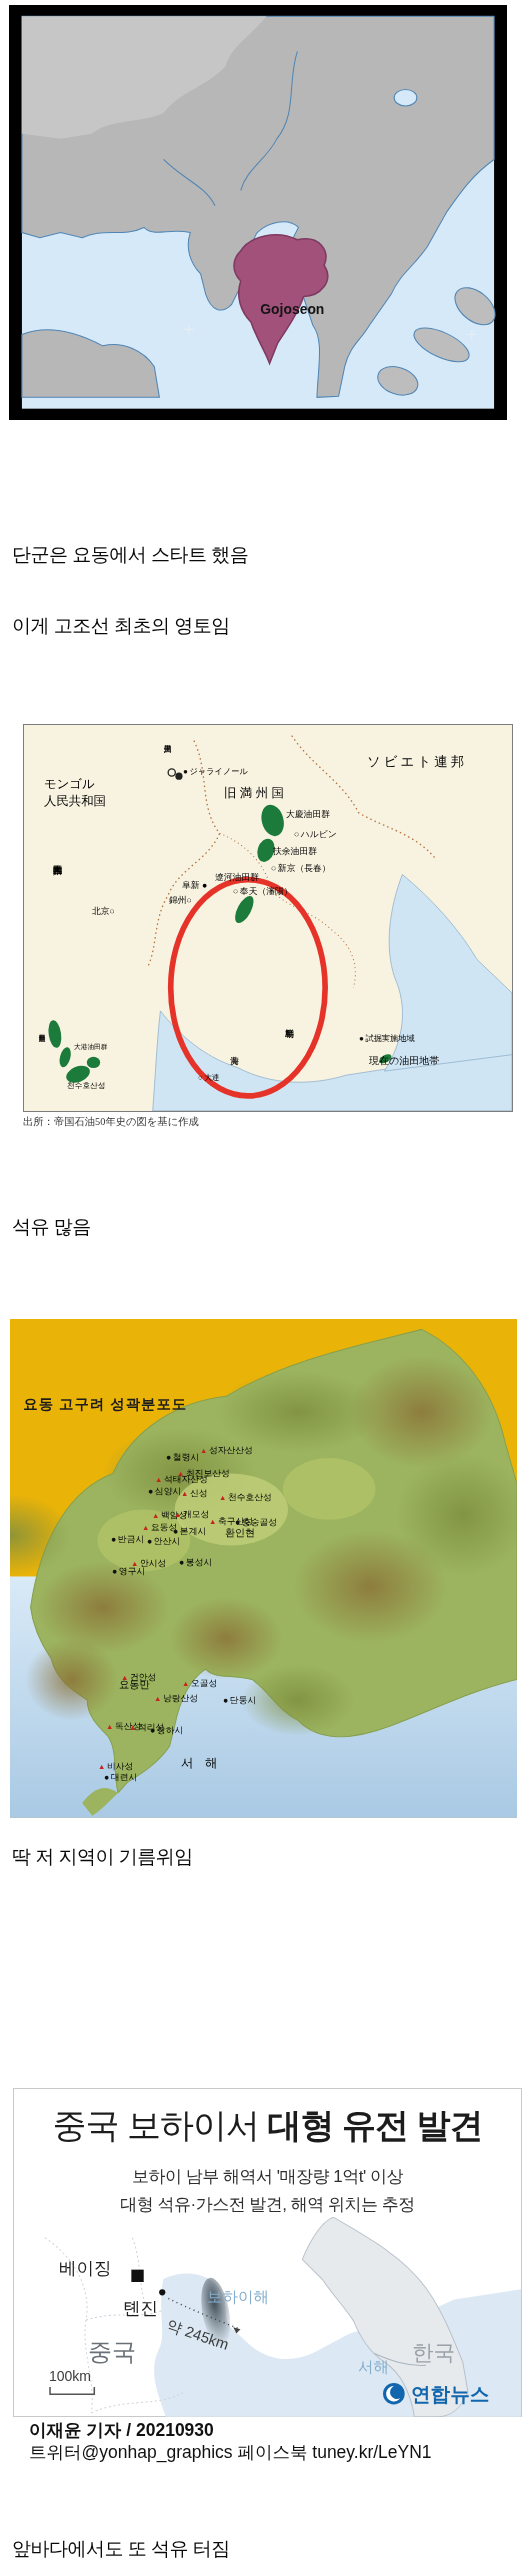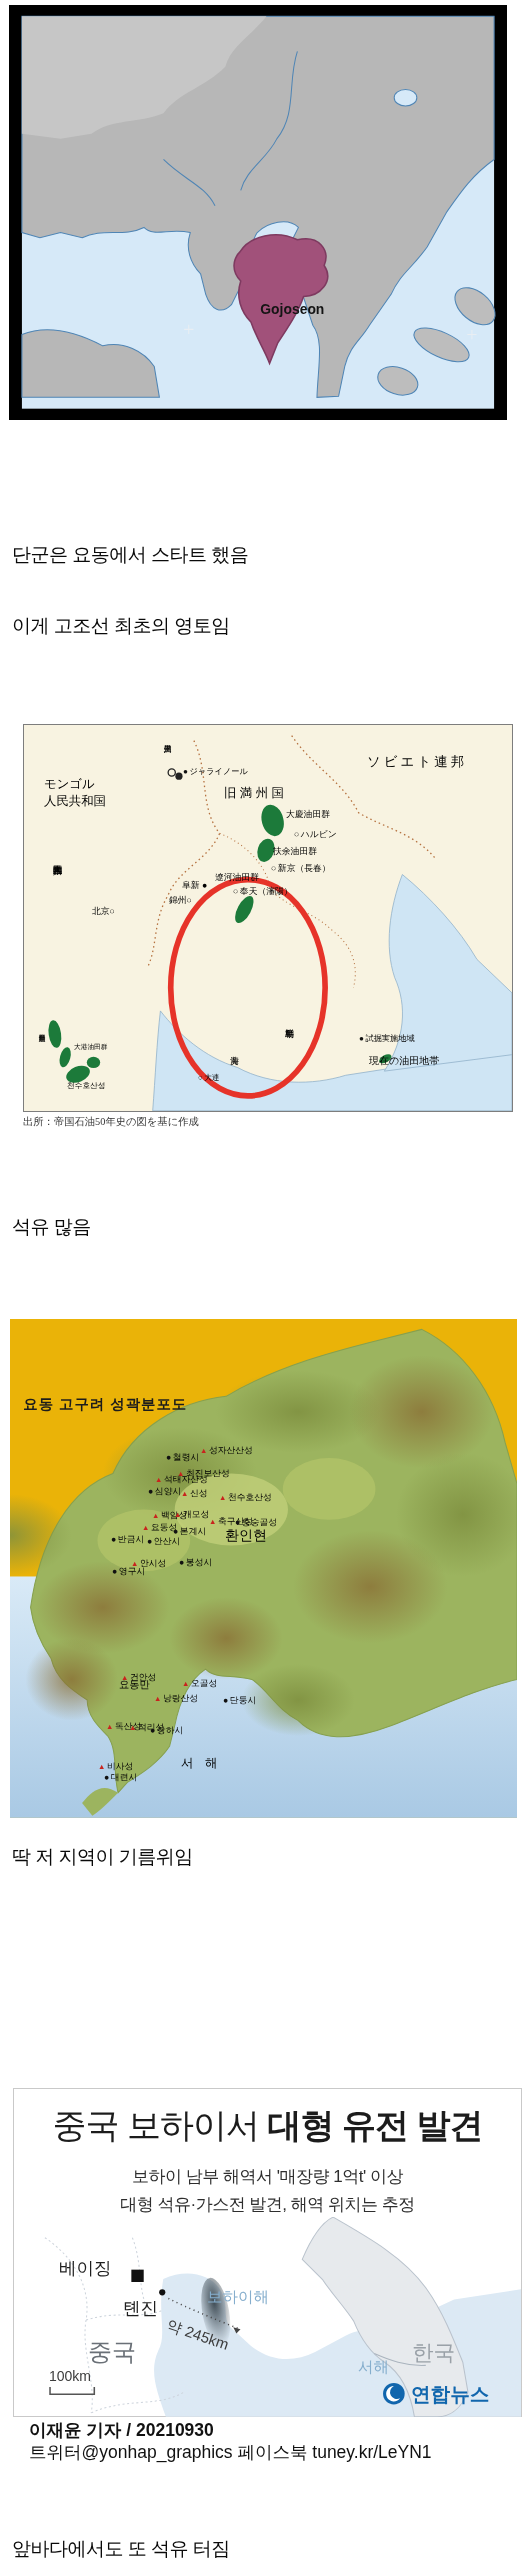--- a/index.html
+++ b/index.html
@@ -220,21 +220,21 @@
     <span class="lbl " style="font-size: 8.8px; position: absolute; left: 155px; top: 1475px;"><i class="mk mk-tri">▲</i><span>석태자산성</span></span>
     <span class="lbl " style="font-size: 8.8px; position: absolute; left: 148px; top: 1487px;"><i class="mk mk-dot">●</i><span>심양시</span></span>
     <span class="lbl " style="font-size: 8.8px; position: absolute; left: 181px; top: 1489px;"><i class="mk mk-tri">▲</i><span>신성</span></span>
     <span class="lbl " style="font-size: 8.8px; position: absolute; left: 219px; top: 1493px;"><i class="mk mk-tri">▲</i><span>천수호산성</span></span>
     <span class="lbl " style="font-size: 8.8px; position: absolute; left: 152px; top: 1511px;"><i class="mk mk-tri">▲</i><span>백암성</span></span>
     <span class="lbl " style="font-size: 8.8px; position: absolute; left: 174px; top: 1510px;"><i class="mk mk-tri">▲</i><span>개모성</span></span>
     <span class="lbl " style="font-size: 8.8px; position: absolute; left: 142px; top: 1523px;"><i class="mk mk-tri">▲</i><span>요동성</span></span>
     <span class="lbl " style="font-size: 8.8px; position: absolute; left: 173px; top: 1527px;"><i class="mk mk-dot">●</i><span>본계시</span></span>
     <span class="lbl " style="font-size: 8.8px; position: absolute; left: 209px; top: 1517px;"><i class="mk mk-tri">▲</i><span>축구산성</span></span>
     <span class="lbl " style="font-size: 8.8px; position: absolute; left: 235px; top: 1518px;"><i class="mk mk-dot">●</i><span>충숭골성</span></span>
-    <span class="lbl " style="font-size: 14px; position: absolute; left: 225px; top: 1528px; text-align: center;"><span>환인현</span></span>
+    <span class="lbl " style="font-size: 10px; position: absolute; left: 225px; top: 1528px; text-align: center;"><span>환인현</span></span>
     <span class="lbl " style="font-size: 8.8px; position: absolute; left: 111px; top: 1535px;"><i class="mk mk-dot">●</i><span>반금시</span></span>
     <span class="lbl " style="font-size: 8.8px; position: absolute; left: 147px; top: 1537px;"><i class="mk mk-dot">●</i><span>안산시</span></span>
     <span class="lbl " style="font-size: 8.8px; position: absolute; left: 131px; top: 1559px;"><i class="mk mk-tri">▲</i><span>안시성</span></span>
     <span class="lbl " style="font-size: 8.8px; position: absolute; left: 112px; top: 1567px;"><i class="mk mk-dot">●</i><span>영구시</span></span>
     <span class="lbl " style="font-size: 8.8px; position: absolute; left: 179px; top: 1558px;"><i class="mk mk-dot">●</i><span>봉성시</span></span>
     <span class="lbl " style="font-size: 8.8px; position: absolute; left: 121px; top: 1673px;"><i class="mk mk-tri">▲</i><span>건안성</span></span>
     <span class="lbl " style="font-size: 8.8px; position: absolute; left: 182px; top: 1679px;"><i class="mk mk-tri">▲</i><span>오골성</span></span>
     <span class="lbl " style="font-size: 8.8px; position: absolute; left: 184px; top: 1696px; padding-left: 39px;"><i class="mk mk-dot">●</i><span>단둥시</span></span>
     <span class="lbl " style="font-size: 8.8px; position: absolute; left: 154px; top: 1694px;"><i class="mk mk-tri">▲</i><span>낭랑산성</span></span>
     <span class="lbl " style="font-size: 8.8px; position: absolute; left: 106px; top: 1722px;"><i class="mk mk-tri">▲</i><span>독산성</span></span>

